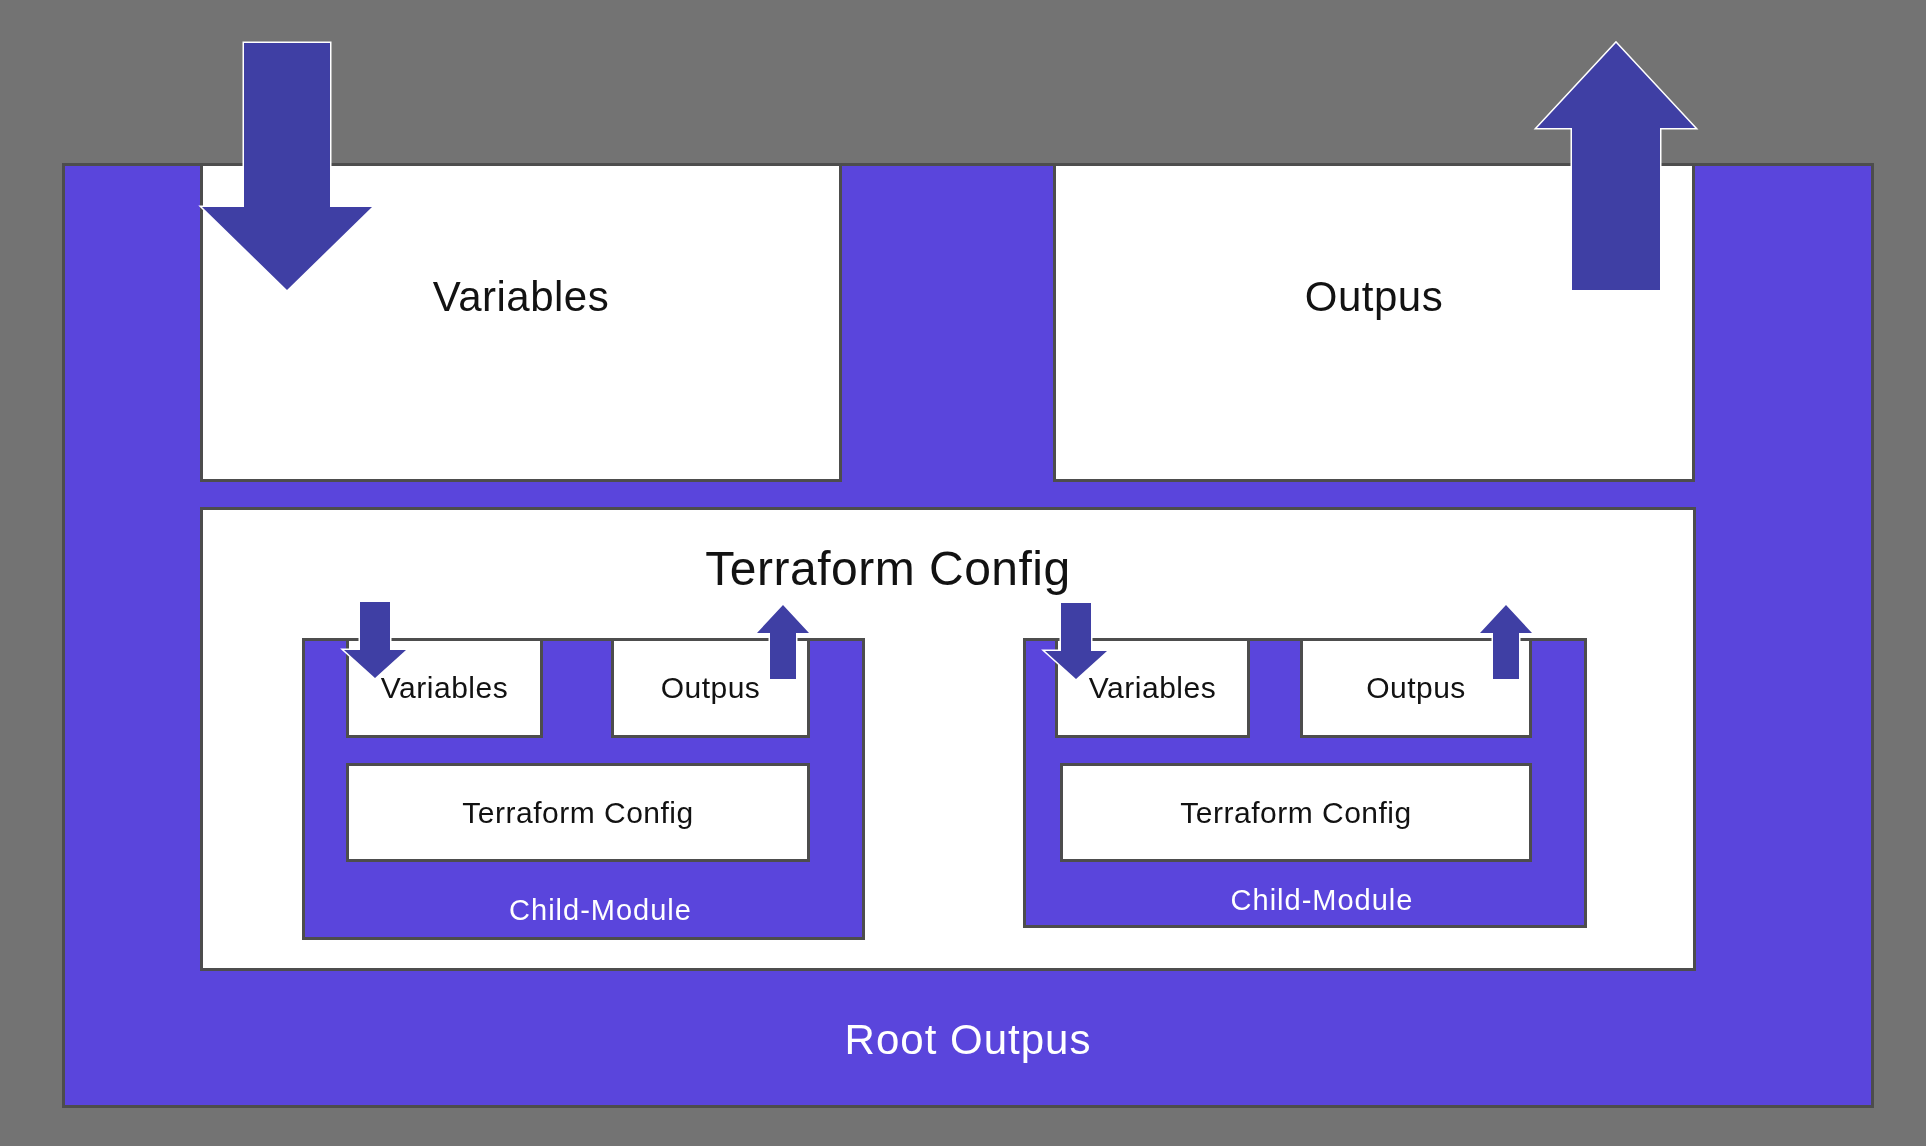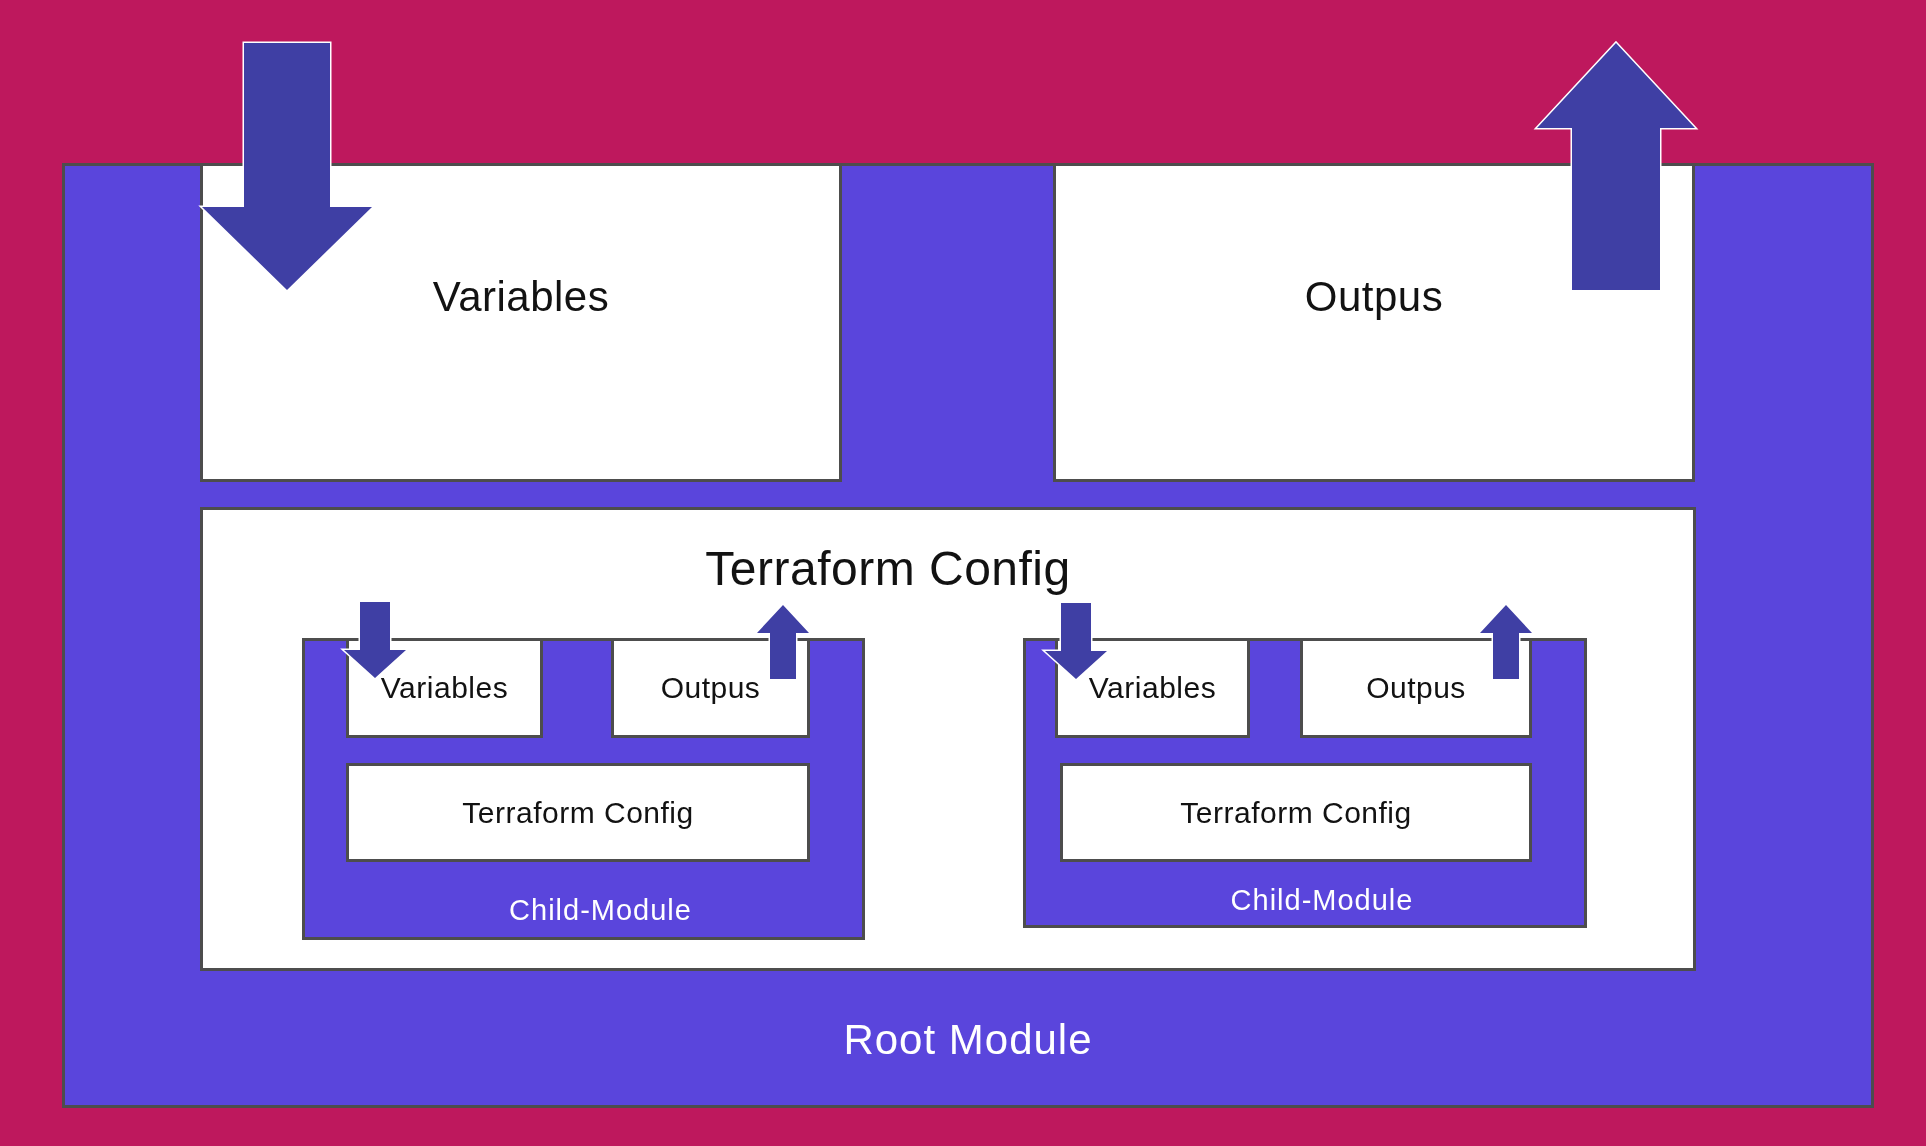--- a/index.html
+++ b/index.html
@@ -5,21 +5,21 @@
   html, body {
     margin: 0;
     padding: 0;
     background: #ffffff;
     font-family: "Liberation Sans", sans-serif;
   }
   .canvas {
     position: relative;
     width: 1926px;
     height: 1146px;
-    background: #be185d;
+    background: #737373;
     overflow: hidden;
   }
   .abs { position: absolute; box-sizing: border-box; }
 
   .root-module {
     background: var(--purple);
     border: 3px solid var(--border);
     z-index: 1;
   }
   .cutout {
@@ -125,21 +125,21 @@
     <span>Variables</span>
   </div>
   <div class="abs child-cutout" style="left:1300px; top:638px; width:232px; height:100px;">
     <span>Outpus</span>
   </div>
   <div class="abs child-cutout" style="left:1060px; top:763px; width:472px; height:99px;">
     <span>Terraform Config</span>
   </div>
   <div class="abs child-label" style="left:1023px; top:872px; width:564px; height:56px;">Child-Module</div>
 
-  <div class="abs root-label" style="left:62px; top:971px; width:1812px; height:137px;">Root Module</div>
+  <div class="abs root-label" style="left:62px; top:971px; width:1812px; height:137px;">Root Outpus</div>
 
   <svg class="arrow-svg" style="left:202px; top:43px;" width="170" height="247" viewBox="0 0 170 247">
     <polygon points="42,0 128,0 128,164 170,164 85,247 0,164 42,164"></polygon>
   </svg>
 
   <svg class="arrow-svg" style="left:1537px; top:43px;" width="158" height="247" viewBox="0 0 158 247">
     <polygon points="79,0 158,85 123,85 123,247 35,247 35,85 0,85"></polygon>
   </svg>
 
   <svg class="arrow-svg" style="left:344px; top:602px;" width="62" height="76" viewBox="0 0 62 76">

